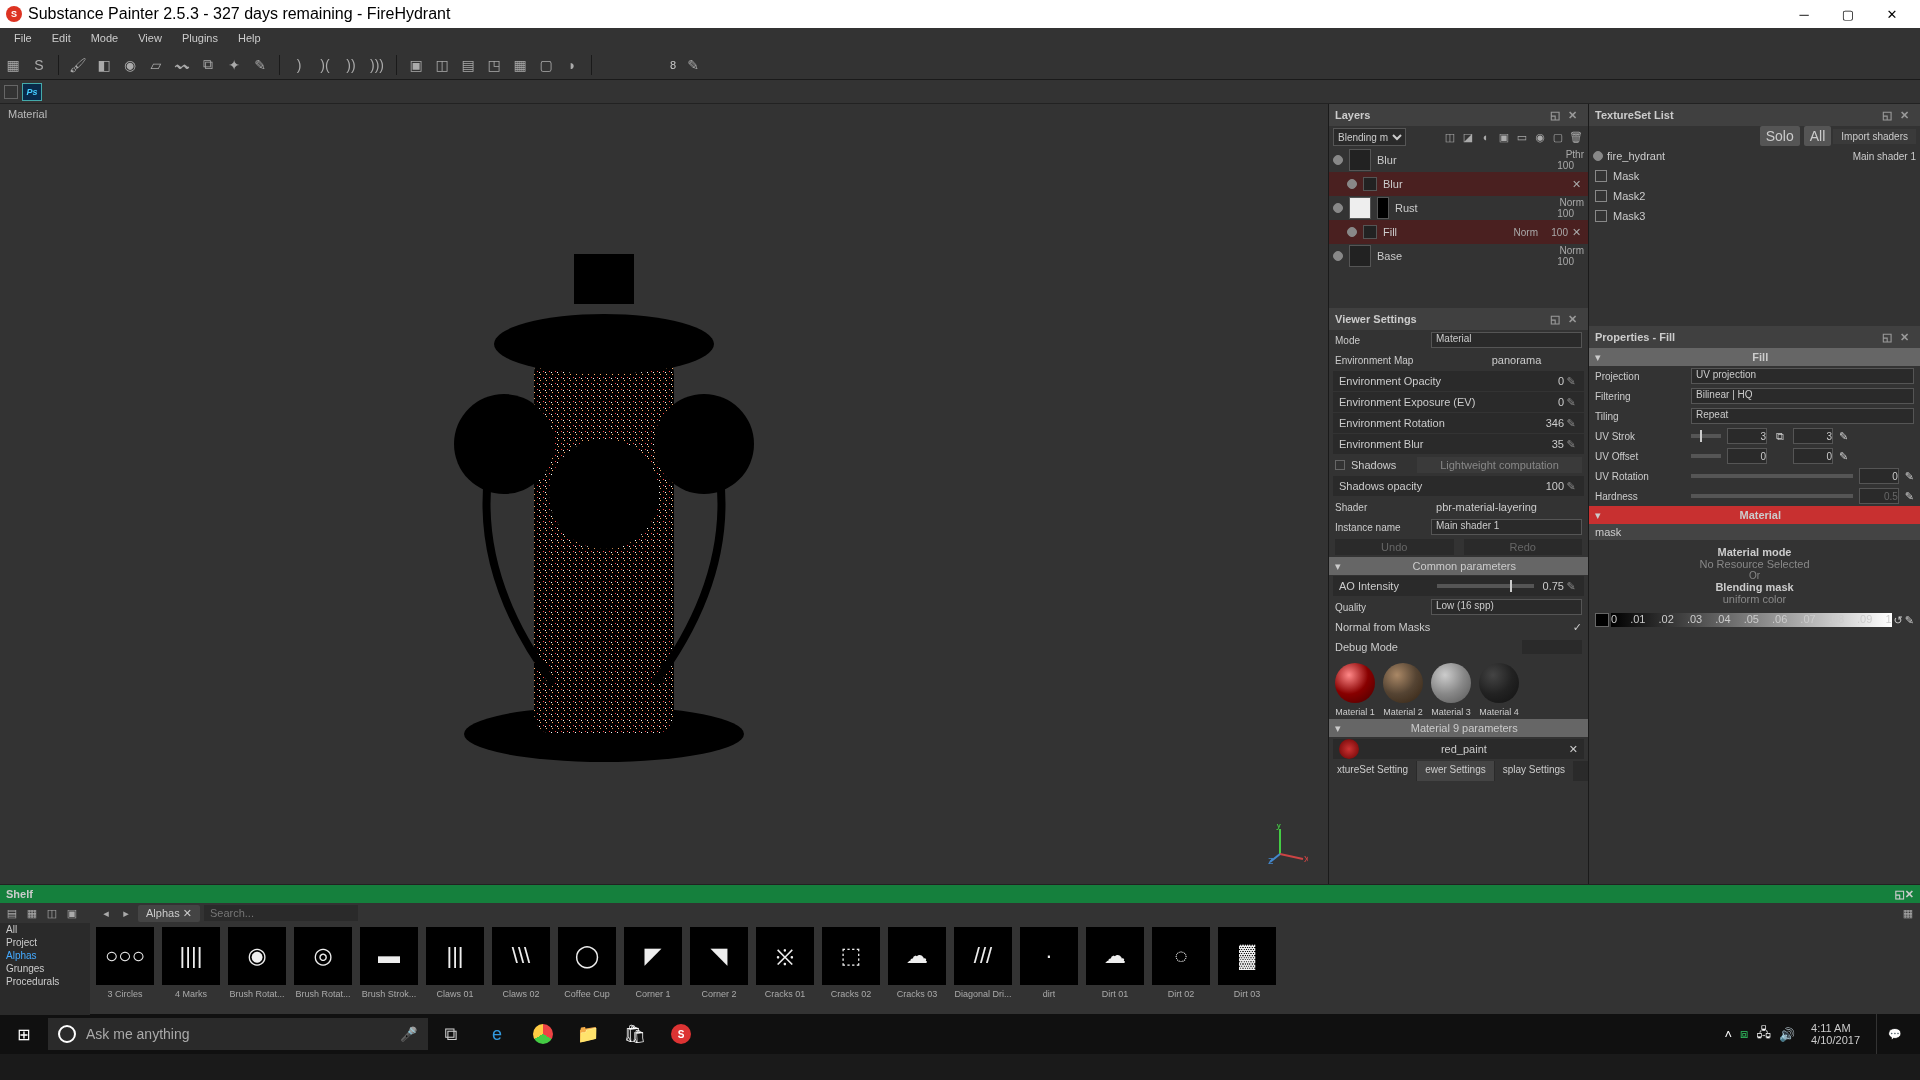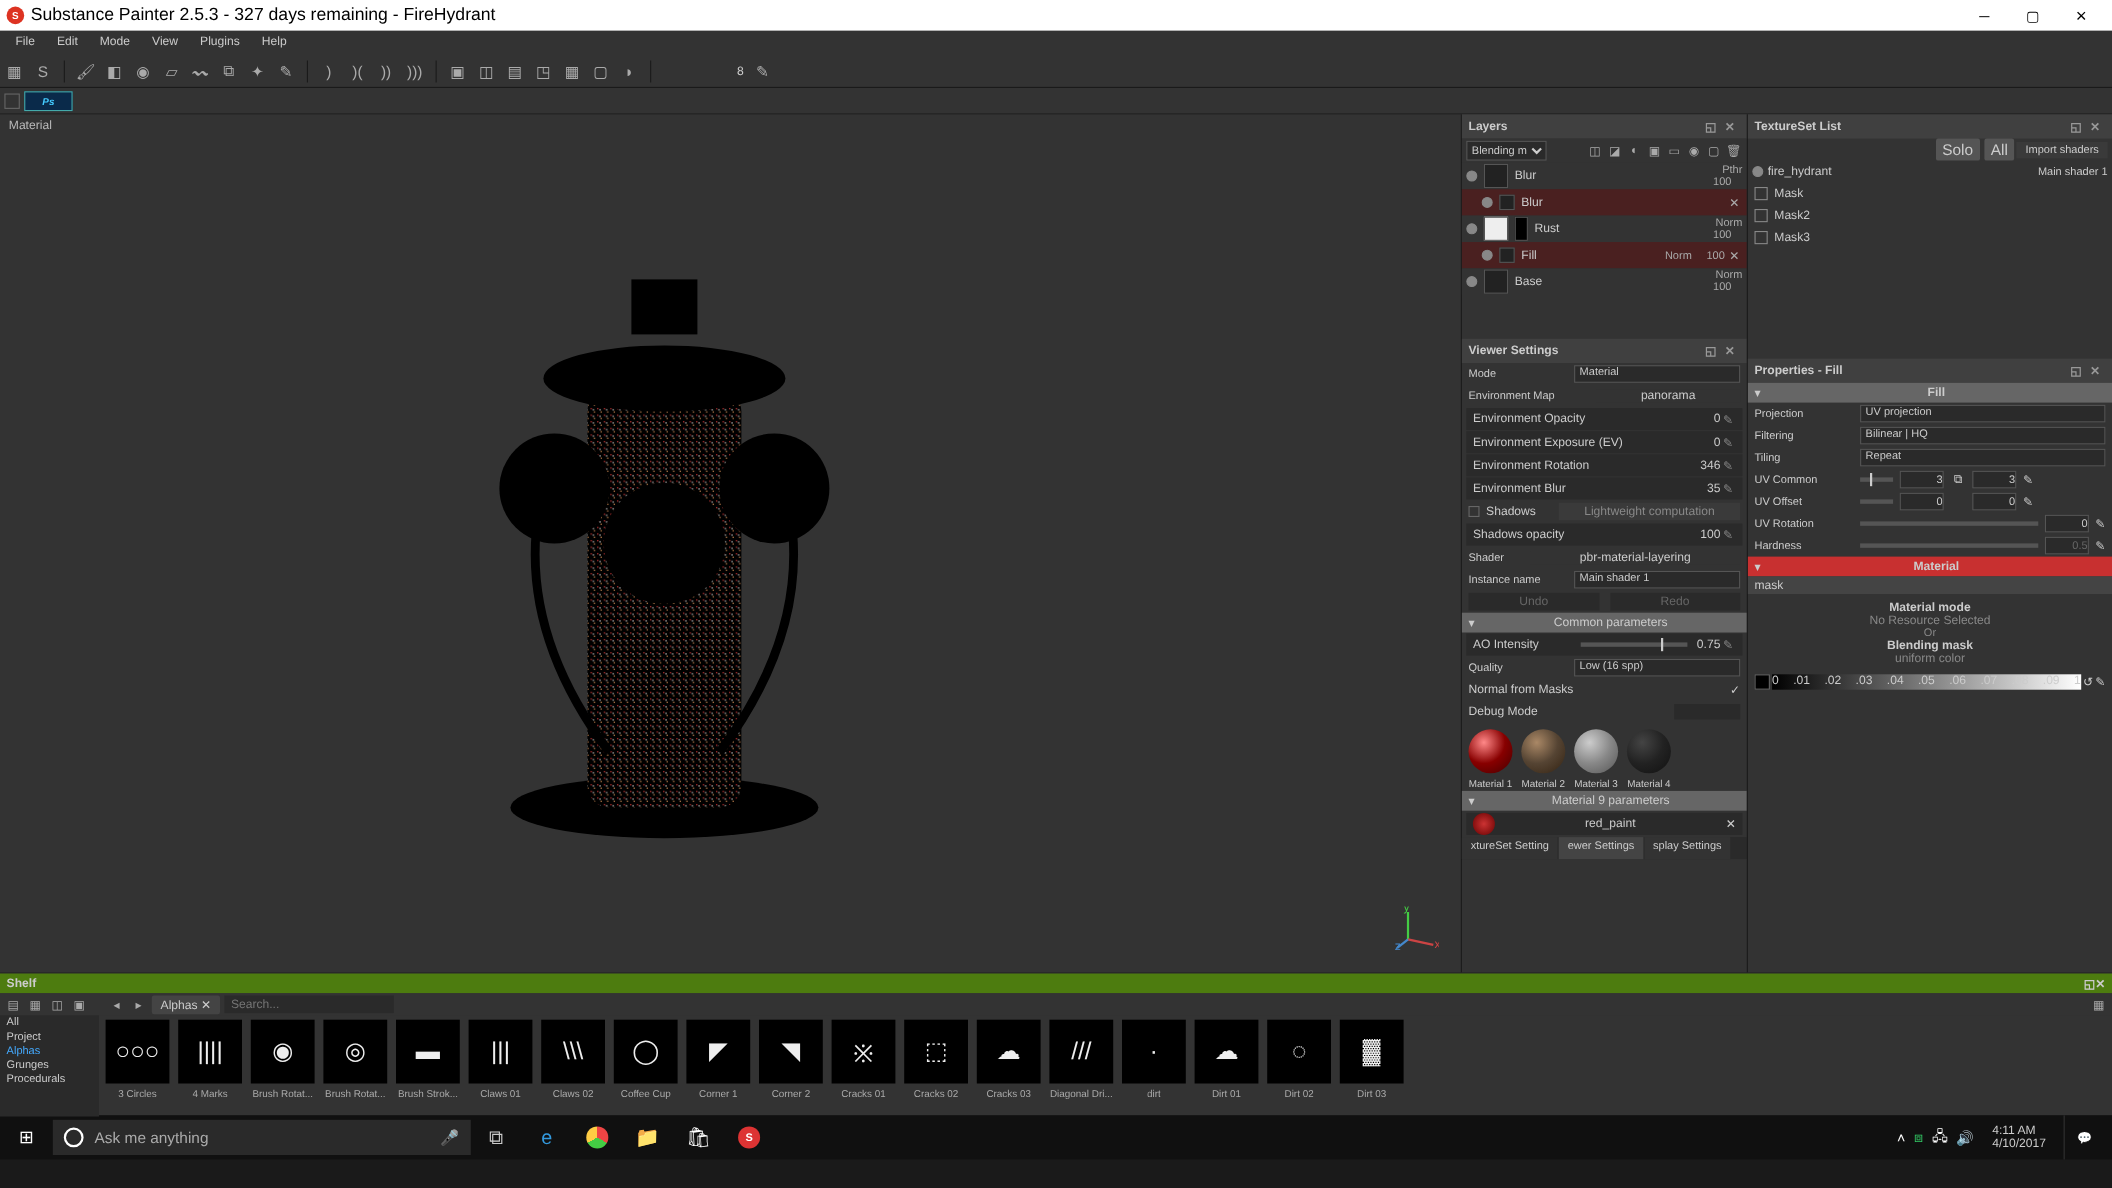--- a/index.html
+++ b/index.html
@@ -7,21 +7,21 @@
 .titlebar { height: 28px; background: #fff; display: flex; align-items: center; padding: 0 6px; color: #000; }
 .titlebar .app-icon { width: 16px; height: 16px; background: #d32; border-radius: 50%; margin-right: 6px; display:flex;align-items:center;justify-content:center;color:#fff;font-size:9px;font-weight:bold;}
 .titlebar .title-text { flex: 1; color: #000; font-size: 16px; }
 .win-ctrl { width: 44px; height: 28px; display: flex; align-items: center; justify-content: center; color: #000; font-size: 13px;}
 .menubar { height: 22px; background: #333; display: flex; padding-left: 4px; }
 .menubar .m { padding: 4px 10px; color: #ccc; cursor: default; }
 .toolbar { height: 30px; background: #333; display: flex; align-items: center; padding-left: 4px; gap: 8px; border-bottom: 1px solid #1a1a1a;}
 .toolbar .t { width: 18px; height: 18px; display:flex;align-items:center;justify-content:center;color:#aaa;font-size:14px;}
 .toolbar .sep { width:1px;height:20px;background:#1a1a1a;margin:0 2px;}
 .subbar { height: 24px; background: #333; display: flex; align-items: center; padding-left: 4px; border-bottom:1px solid #222;}
-.ps-badge{width:44px;height:18px;background:#0a2a4a;border:1px solid #4aa;color:#4cf;font-size:9px;font-weight:bold;display:flex;align-items:center;justify-content:center;font-style:italic;}
+.ps-badge{width:20px;height:18px;background:#0a2a4a;border:1px solid #4aa;color:#4cf;font-size:9px;font-weight:bold;display:flex;align-items:center;justify-content:center;font-style:italic;}
 .main-row { display: flex; height: 780px; }
 .viewport { flex: 1; background: #333; position: relative; }
 .vp-label { position: absolute; top: 4px; left: 8px; color: #bbb; }
 .axis-gizmo { position: absolute; bottom: 20px; right: 20px; width: 40px; height: 40px; }
 .right-panels { width: 592px; display: flex; background: #333; }
 .col-left { width: 260px; border-left: 1px solid #1a1a1a; }
 .col-right { width: 250px; border-left: 1px solid #1a1a1a; flex:1;}
 .panel-header { height: 22px; background: #404040; display: flex; align-items: center; padding: 0 6px; font-weight: bold; }
 .panel-header .spacer { flex: 1; }
 .panel-header .ico { width: 14px; margin-left: 4px; color: #999; }
@@ -58,21 +58,21 @@
 .vs-row .val{width:30px;text-align:right;}
 .vs-row .pen{width:14px;color:#888;text-align:center;}
 .mat-ball{width:40px;height:40px;border-radius:50%;background:radial-gradient(circle at 35% 30%,#f88,#800,#400);margin:4px;}
 .mat-ball.brown{background:radial-gradient(circle at 35% 30%,#a86,#543,#321);}
 .mat-ball.grey{background:radial-gradient(circle at 35% 30%,#ccc,#888,#555);}
 .mat-ball.dark{background:radial-gradient(circle at 35% 30%,#444,#222,#111);}
 .tabs-bottom{display:flex;height:20px;background:#2a2a2a;}
 .tab-b{padding:3px 8px;font-size:10px;background:#333;margin-right:1px;}
 .tab-b.active{background:#444;}
 .shelf { height: 130px; background: #333; border-top: 1px solid #222;}
-.shelf-header{height:18px;background:#4d7c0f;display:flex;align-items:center;padding:0 6px;font-weight:bold;}
+.shelf-header{height:18px;background:#15803d;display:flex;align-items:center;padding:0 6px;font-weight:bold;}
 .shelf-tools{height:20px;background:#333;display:flex;align-items:center;padding:0 4px;gap:4px;}
 .shelf-tools .st{width:16px;height:16px;color:#aaa;display:flex;align-items:center;justify-content:center;}
 .shelf-tab{padding:2px 8px;background:#444;border-radius:2px;}
 .shelf-search{background:#2a2a2a;border:none;color:#888;padding:2px 6px;height:16px;}
 .shelf-body{display:flex;height:92px;}
 .shelf-cats{width:90px;background:#2a2a2a;overflow:hidden;}
 .shelf-cat{padding:1px 6px;font-size:10px;}
 .shelf-cat.active{color:#4af;}
 .shelf-items{flex:1;display:flex;overflow:hidden;padding:4px;gap:4px;}
 .shelf-item{width:62px;display:flex;flex-direction:column;align-items:center;}
@@ -411,21 +411,21 @@
         </div>
       <div class="prop-row">
           <span class="prop-label">Filtering</span>
           <div class="prop-select">Bilinear | HQ</div>
         </div>
       <div class="prop-row">
           <span class="prop-label">Tiling</span>
           <div class="prop-select">Repeat</div>
         </div>
       <div class="prop-row">
-          <span class="prop-label">UV Common</span>
+          <span class="prop-label">UV Strok</span>
           <span class="slider-track" style="flex:0 0 30px;">
             <span class="slider-thumb" style="left:30%;"></span>
           </span>
           <input class="prop-input" value="3" style="">
           <span style="width:14px;text-align:center;">⧉</span>
           <input class="prop-input" value="3" style="">
           <span>✎</span>
         </div>
       <div class="prop-row">
           <span class="prop-label">UV Offset</span>

